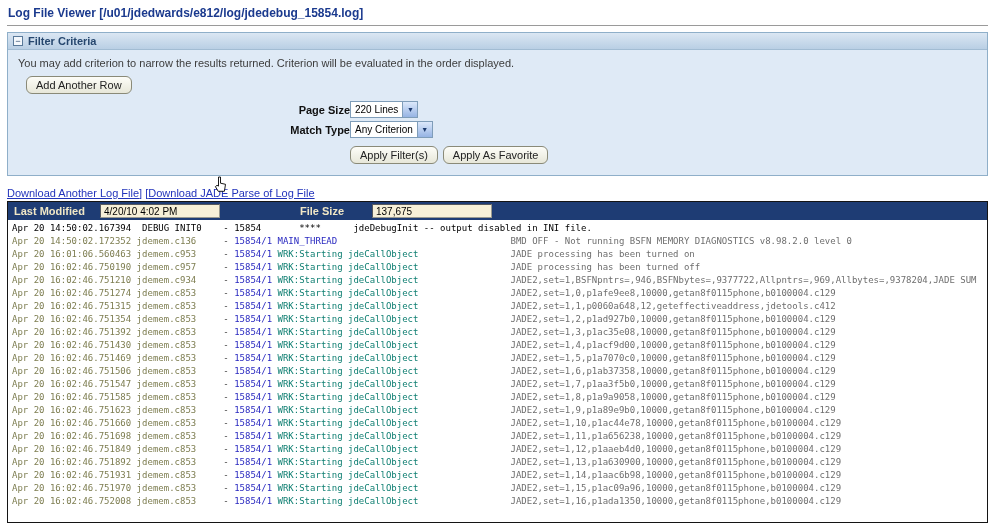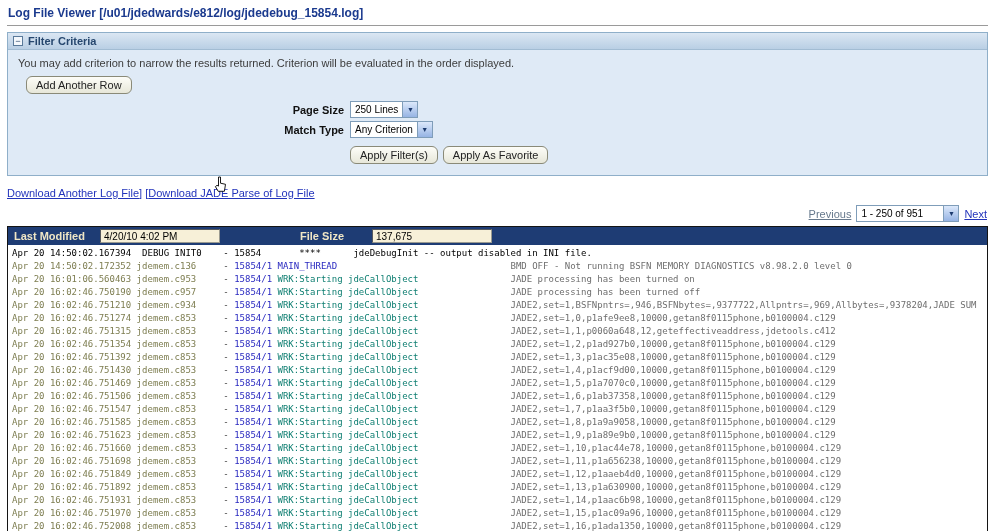--- a/index.html
+++ b/index.html
@@ -44,21 +44,21 @@
   .btn {
     font-family:"Liberation Sans", sans-serif;
     font-size:11px; color:#222;
     background:linear-gradient(#fdfdf8, #e7e7d9);
     border:1px solid #8a8a78; border-radius:6px;
     padding:2px 9px; cursor:default;
   }
   .add-row { margin:2px 0 4px 8px; }
   .form-row { display:flex; align-items:center; margin:3px 0; }
   .form-label {
-    width:332px; text-align:right; padding-right:6px;
+    width:332px; text-align:right; padding-right:0;
     font-size:11px; font-weight:bold; color:#111;
   }
   .buttons-row { margin-top:8px; }
   .buttons-row .btn { margin-right:5px; }
 
   
   .xp-select {
     display:inline-flex; align-items:center;
     border:1px solid #7f9db9; background:#ffffff;
     height:17px; font-size:10px; color:#000; cursor:default;
@@ -132,21 +132,21 @@
       <span class="collapse-box">−</span>
       <span class="filter-title">Filter Criteria</span>
     </div>
     <div class="filter-body">
       <div class="filter-desc">You may add criterion to narrow the results returned. Criterion will be evaluated in the order displayed.</div>
       <button class="btn add-row">Add Another Row</button>
 
       <div class="form-row">
         <span class="form-label">Page Size</span>
         <span class="xp-select">
-          <span class="xp-select-text">250 Lines</span>
+          <span class="xp-select-text">220 Lines</span>
           <span class="xp-arrow">▼</span>
         </span>
       </div>
 
       <div class="form-row">
         <span class="form-label">Match Type</span>
         <span class="xp-select">
           <span class="xp-select-text">Any Criterion</span>
           <span class="xp-arrow">▼</span>
         </span>
@@ -161,28 +161,20 @@
   </div>
 
   <div class="links-row">
     <a class="lnk">Download Another Log File</a><span class="lnk-sep">] [</span><a class="lnk">Download JADE Parse of Log File</a>
   </div>
 
   <svg class="cursor-hand" width="13" height="17" viewBox="0 0 13 17">
     <path d="M4.5 1 h2 v6.2 l5 1.1 -1.1 7 h-6.2 L1.4 10.6 3 9.3 4.5 10.1 z" fill="#ffffff" stroke="#000000" stroke-width="0.9"></path>
   </svg>
 
-  <div class="pagination">
-    <a class="prev">Previous</a>
-    <span class="xp-select pag-select">
-      <span class="xp-select-text">1 - 250 of 951</span>
-      <span class="xp-arrow">▼</span>
-    </span>
-    <a class="next">Next</a>
-  </div>
 
   <div class="log-table">
     <div class="log-header">
       <span class="hdr-label l1">Last Modified</span>
       <input class="hdr-input" type="text" readonly="" value="4/20/10 4:02 PM" style="">
       <span class="hdr-label l2">File Size</span>
       <input class="hdr-input" type="text" readonly="" value="137,675" style="">
     </div>
     <div class="log-body"><div class="log-line plain"><span class="c-time">Apr 20 14:50:02.167394  DEBUG INIT0    </span><span class="c-dash">- </span><span class="c-thread">15854       </span><span class="c-func">****      </span><span class="c-msg">jdeDebugInit -- output disabled in INI file.</span></div><div class="log-line"><span class="c-time">Apr 20 14:50:02.172352 jdemem.c136     </span><span class="c-dash">- </span><span class="c-thread">15854/1 </span><span class="c-thread">MAIN_THREAD                                </span><span class="c-msg">BMD OFF - Not running BSFN MEMORY DIAGNOSTICS v8.98.2.0 level 0</span></div><div class="log-line"><span class="c-time">Apr 20 16:01:06.560463 jdemem.c953     </span><span class="c-dash">- </span><span class="c-thread">15854/1 </span><span class="c-func">WRK:Starting jdeCallObject                 </span><span class="c-msg">JADE processing has been turned on</span></div><div class="log-line"><span class="c-time">Apr 20 16:02:46.750190 jdemem.c957     </span><span class="c-dash">- </span><span class="c-thread">15854/1 </span><span class="c-func">WRK:Starting jdeCallObject                 </span><span class="c-msg">JADE processing has been turned off</span></div><div class="log-line"><span class="c-time">Apr 20 16:02:46.751210 jdemem.c934     </span><span class="c-dash">- </span><span class="c-thread">15854/1 </span><span class="c-func">WRK:Starting jdeCallObject                 </span><span class="c-msg">JADE2,set=1,BSFNpntrs=,946,BSFNbytes=,9377722,Allpntrs=,969,Allbytes=,9378204,JADE SUM</span></div><div class="log-line"><span class="c-time">Apr 20 16:02:46.751274 jdemem.c853     </span><span class="c-dash">- </span><span class="c-thread">15854/1 </span><span class="c-func">WRK:Starting jdeCallObject                 </span><span class="c-msg">JADE2,set=1,0,p1afe9ee8,10000,getan8f0115phone,b0100004.c129</span></div><div class="log-line"><span class="c-time">Apr 20 16:02:46.751315 jdemem.c853     </span><span class="c-dash">- </span><span class="c-thread">15854/1 </span><span class="c-func">WRK:Starting jdeCallObject                 </span><span class="c-msg">JADE2,set=1,1,p0060a648,12,geteffectiveaddress,jdetools.c412</span></div><div class="log-line"><span class="c-time">Apr 20 16:02:46.751354 jdemem.c853     </span><span class="c-dash">- </span><span class="c-thread">15854/1 </span><span class="c-func">WRK:Starting jdeCallObject                 </span><span class="c-msg">JADE2,set=1,2,p1ad927b0,10000,getan8f0115phone,b0100004.c129</span></div><div class="log-line"><span class="c-time">Apr 20 16:02:46.751392 jdemem.c853     </span><span class="c-dash">- </span><span class="c-thread">15854/1 </span><span class="c-func">WRK:Starting jdeCallObject                 </span><span class="c-msg">JADE2,set=1,3,p1ac35e08,10000,getan8f0115phone,b0100004.c129</span></div><div class="log-line"><span class="c-time">Apr 20 16:02:46.751430 jdemem.c853     </span><span class="c-dash">- </span><span class="c-thread">15854/1 </span><span class="c-func">WRK:Starting jdeCallObject                 </span><span class="c-msg">JADE2,set=1,4,p1acf9d00,10000,getan8f0115phone,b0100004.c129</span></div><div class="log-line"><span class="c-time">Apr 20 16:02:46.751469 jdemem.c853     </span><span class="c-dash">- </span><span class="c-thread">15854/1 </span><span class="c-func">WRK:Starting jdeCallObject                 </span><span class="c-msg">JADE2,set=1,5,p1a7070c0,10000,getan8f0115phone,b0100004.c129</span></div><div class="log-line"><span class="c-time">Apr 20 16:02:46.751506 jdemem.c853     </span><span class="c-dash">- </span><span class="c-thread">15854/1 </span><span class="c-func">WRK:Starting jdeCallObject                 </span><span class="c-msg">JADE2,set=1,6,p1ab37358,10000,getan8f0115phone,b0100004.c129</span></div><div class="log-line"><span class="c-time">Apr 20 16:02:46.751547 jdemem.c853     </span><span class="c-dash">- </span><span class="c-thread">15854/1 </span><span class="c-func">WRK:Starting jdeCallObject                 </span><span class="c-msg">JADE2,set=1,7,p1aa3f5b0,10000,getan8f0115phone,b0100004.c129</span></div><div class="log-line"><span class="c-time">Apr 20 16:02:46.751585 jdemem.c853     </span><span class="c-dash">- </span><span class="c-thread">15854/1 </span><span class="c-func">WRK:Starting jdeCallObject                 </span><span class="c-msg">JADE2,set=1,8,p1a9a9058,10000,getan8f0115phone,b0100004.c129</span></div><div class="log-line"><span class="c-time">Apr 20 16:02:46.751623 jdemem.c853     </span><span class="c-dash">- </span><span class="c-thread">15854/1 </span><span class="c-func">WRK:Starting jdeCallObject                 </span><span class="c-msg">JADE2,set=1,9,p1a89e9b0,10000,getan8f0115phone,b0100004.c129</span></div><div class="log-line"><span class="c-time">Apr 20 16:02:46.751660 jdemem.c853     </span><span class="c-dash">- </span><span class="c-thread">15854/1 </span><span class="c-func">WRK:Starting jdeCallObject                 </span><span class="c-msg">JADE2,set=1,10,p1ac44e78,10000,getan8f0115phone,b0100004.c129</span></div><div class="log-line"><span class="c-time">Apr 20 16:02:46.751698 jdemem.c853     </span><span class="c-dash">- </span><span class="c-thread">15854/1 </span><span class="c-func">WRK:Starting jdeCallObject                 </span><span class="c-msg">JADE2,set=1,11,p1a656238,10000,getan8f0115phone,b0100004.c129</span></div><div class="log-line"><span class="c-time">Apr 20 16:02:46.751849 jdemem.c853     </span><span class="c-dash">- </span><span class="c-thread">15854/1 </span><span class="c-func">WRK:Starting jdeCallObject                 </span><span class="c-msg">JADE2,set=1,12,p1aaeb4d0,10000,getan8f0115phone,b0100004.c129</span></div><div class="log-line"><span class="c-time">Apr 20 16:02:46.751892 jdemem.c853     </span><span class="c-dash">- </span><span class="c-thread">15854/1 </span><span class="c-func">WRK:Starting jdeCallObject                 </span><span class="c-msg">JADE2,set=1,13,p1a630900,10000,getan8f0115phone,b0100004.c129</span></div><div class="log-line"><span class="c-time">Apr 20 16:02:46.751931 jdemem.c853     </span><span class="c-dash">- </span><span class="c-thread">15854/1 </span><span class="c-func">WRK:Starting jdeCallObject                 </span><span class="c-msg">JADE2,set=1,14,p1aac6b98,10000,getan8f0115phone,b0100004.c129</span></div><div class="log-line"><span class="c-time">Apr 20 16:02:46.751970 jdemem.c853     </span><span class="c-dash">- </span><span class="c-thread">15854/1 </span><span class="c-func">WRK:Starting jdeCallObject                 </span><span class="c-msg">JADE2,set=1,15,p1ac09a96,10000,getan8f0115phone,b0100004.c129</span></div><div class="log-line"><span class="c-time">Apr 20 16:02:46.752008 jdemem.c853     </span><span class="c-dash">- </span><span class="c-thread">15854/1 </span><span class="c-func">WRK:Starting jdeCallObject                 </span><span class="c-msg">JADE2,set=1,16,p1ada1350,10000,getan8f0115phone,b0100004.c129</span></div></div>
   </div>

